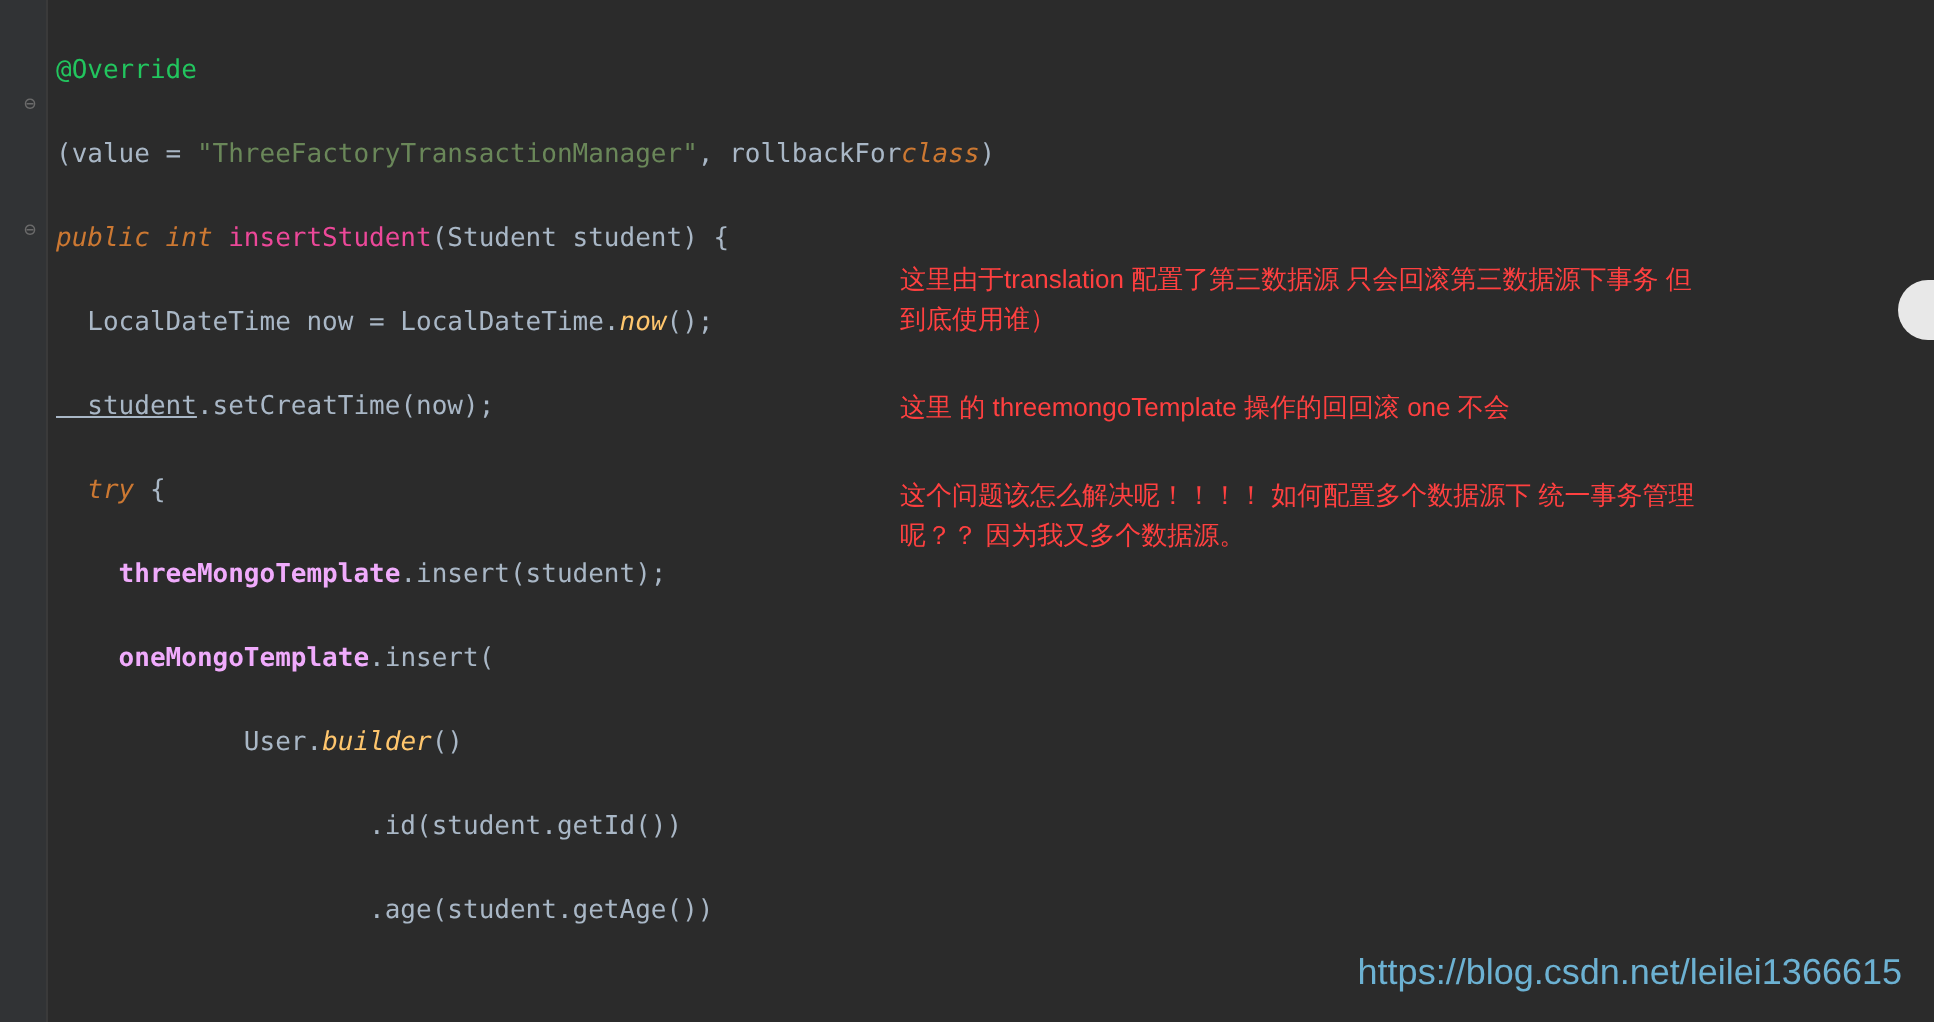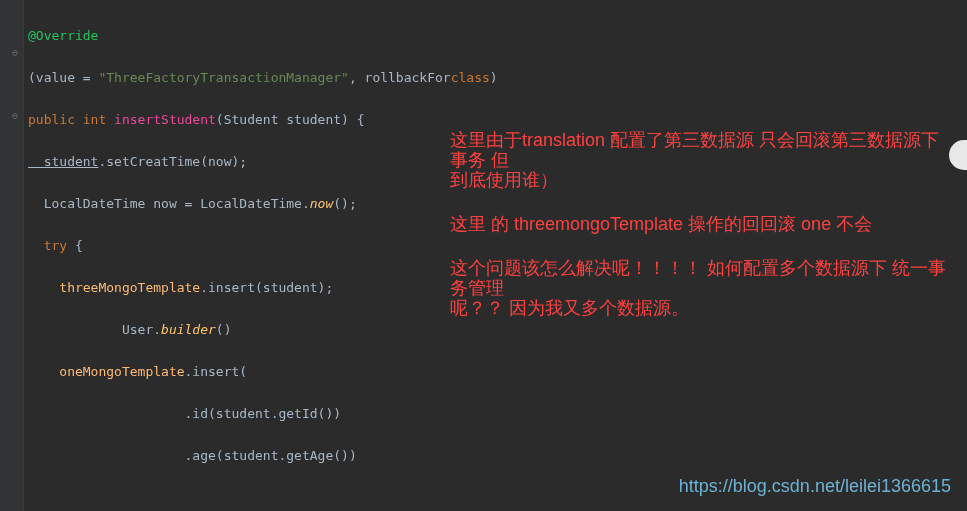--- a/index.html
+++ b/index.html
@@ -21,33 +21,33 @@
       height: 100%;
       background: #313335;
       border-right: 1px solid #3a3a3a;
     }
     .code-area {
       padding: 4px 0 4px 28px;
       line-height: 21px;
       white-space: pre;
     }
     .line { height: 21px; display: flex; align-items: center; }
-    .keyword { color: #cc7832; }
+    .keyword { color: #cc7832; font-style: italic; }
     .string { color: #6a8759; }
     .method { color: #ec4899; }
-    .field { color: #fdba74; }
+    .field { color: #f0abfc; font-weight: bold; }
     .static-method { font-style: italic; color: #ffc66d; }
     .annotation { color: #22c55e; }
     .underline { text-decoration: underline; text-decoration-color: #a9b7c6; }
     .annotations-box {
       position: absolute;
       left: 450px;
       top: 130px;
       color: #ff4040;
-      font-size: 18px;
+      font-size: 13px;
       line-height: 20px;
       font-family: sans-serif;
       width: 500px;
     }
     .annotations-box .anno-group { margin-bottom: 24px; }
     .watermark {
       position: absolute;
       bottom: 14px;
       right: 16px;
       color: #7dd3fc;
@@ -76,26 +76,26 @@
 
 <div class="gutter">
   <span class="collapse-marker" style="top:47px;">⊖</span>
   <span class="collapse-marker" style="top:110px;">⊖</span>
 </div>
 
 <div class="code-area">
 <div class="line"><span class="annotation">@Override</span></div>
 <div class="line"><span>(</span><span>value</span><span> = </span><span class="string">"ThreeFactoryTransactionManager"</span><span>, </span><span>rollbackFor</span><span class="keyword">class</span><span>)</span></div>
 <div class="line"><span class="keyword">public int </span><span class="method">insertStudent</span><span>(Student student) {</span></div>
+<div class="line"><span>  LocalDateTime now = LocalDateTime.</span><span class="static-method">now</span><span>();</span></div>
 <div class="line"><span class="underline">  student</span><span>.setCreatTime(now);</span></div>
-<div class="line"><span>  LocalDateTime now = LocalDateTime.</span><span class="static-method">now</span><span>();</span></div>
 <div class="line"><span class="keyword">  try </span><span>{</span></div>
 <div class="line"><span class="field">    threeMongoTemplate</span><span>.insert(student);</span></div>
+<div class="line"><span class="field">    oneMongoTemplate</span><span>.insert(</span></div>
 <div class="line"><span>            User.</span><span class="static-method">builder</span><span>()</span></div>
-<div class="line"><span class="field">    oneMongoTemplate</span><span>.insert(</span></div>
 <div class="line"><span>                    .id(student.getId())</span></div>
 <div class="line"><span>                    .age(student.getAge())</span></div>
 
 
 
 
 
 
 
 

